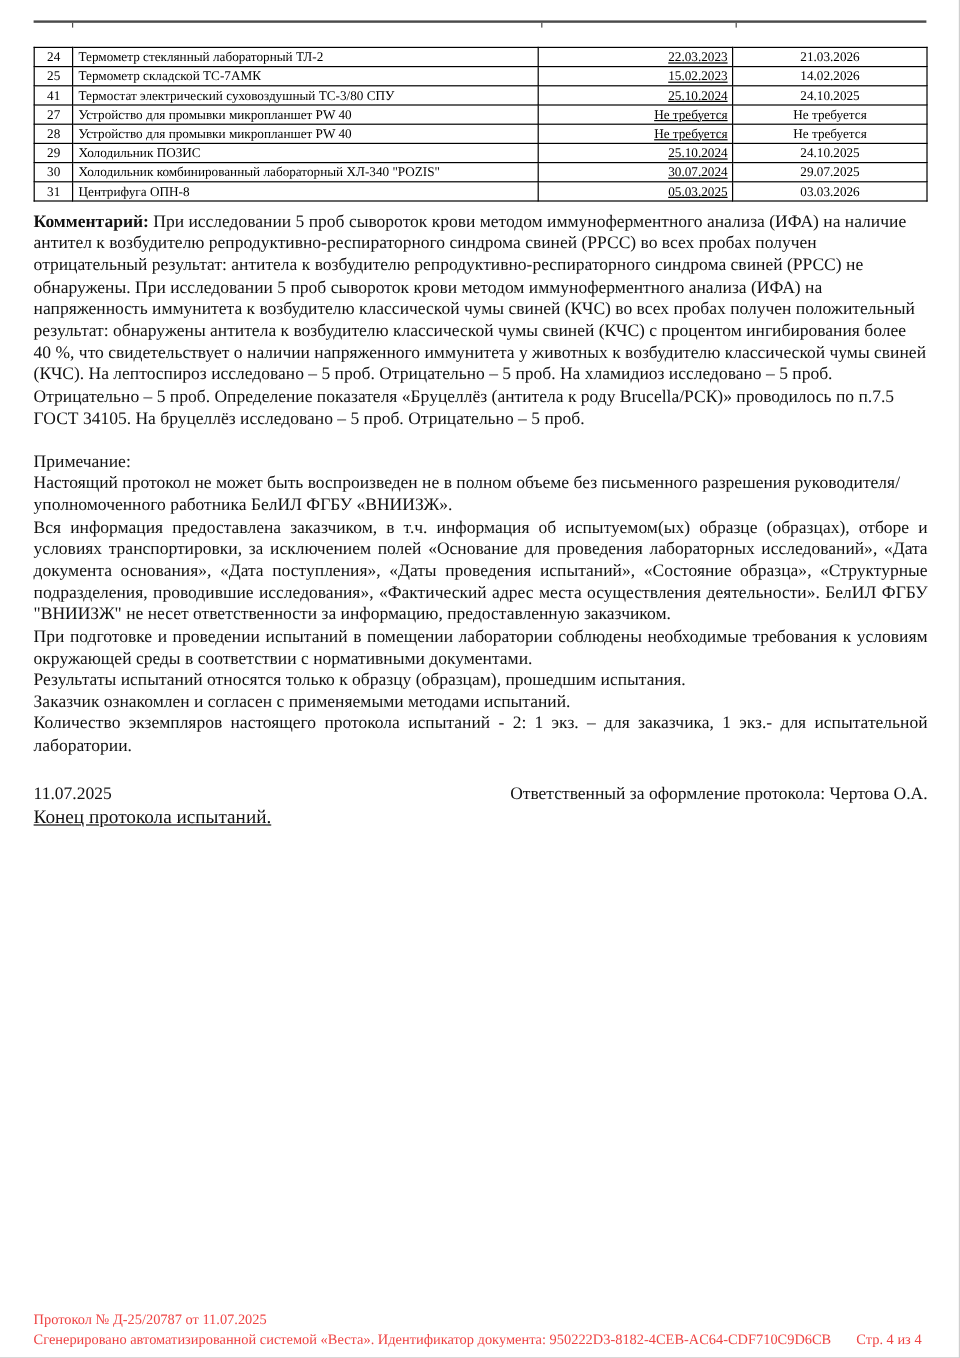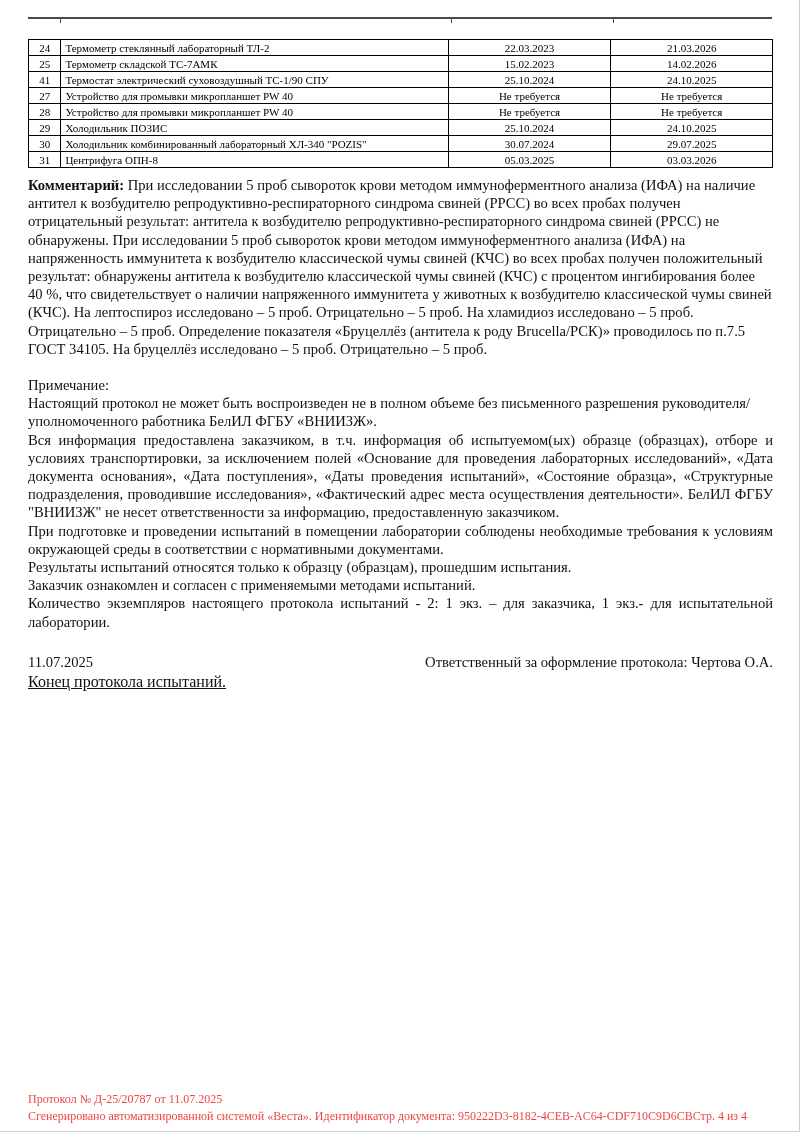--- a/index.html
+++ b/index.html
@@ -31,34 +31,34 @@
   }
   table.equipment td {
     border: 1px solid #000;
     height: 15px;
     padding: 0 4px;
     white-space: nowrap;
     overflow: hidden;
   }
   td.c-num   { width: 24px; text-align: center; }
   td.c-name  { width: 382px; text-align: left; }
-  td.c-date1 { width: 158px; text-align: center; }
+  td.c-date1 { width: 158px; text-align: right; text-decoration: underline; }
   td.c-date2 { width: 157px; text-align: center; }
 
   .bodytext { position: absolute; top: 176px; left: 0; width: 745px; font-size: 14.6px; line-height: 18.2px; }
   .bodytext p { margin: 0; }
   .just { text-align: justify; }
   .note-label { margin-top: 18px !important; }
   .comment-block { margin-bottom: 0; }
 
   .sign-row { display: flex; justify-content: space-between; margin-top: 22px; }
   .end-line { font-size: 16px; margin-top: 2px !important; text-decoration: underline; }
 
   .footer { position: absolute; left: 28px; right: 27px; bottom: 6px; font-size: 12px; line-height: 17px; color: #ef4444; }
-  .footer-row2 { display: flex; justify-content: flex-start; }
+  .footer-row2 { display: flex; justify-content: space-between; }
   .footer-page { padding-right: 4px; }
 </style>
 </head>
 <body>
 
 <div class="page">
   <div class="content">
 
     <div class="prev-table-rule">
       <span class="tick tick-1"></span>
@@ -75,21 +75,21 @@
           <td class="c-date2">21.03.2026</td>
         </tr>
         <tr>
           <td class="c-num">25</td>
           <td class="c-name">Термометр складской ТС-7АМК</td>
           <td class="c-date1">15.02.2023</td>
           <td class="c-date2">14.02.2026</td>
         </tr>
         <tr>
           <td class="c-num">41</td>
-          <td class="c-name">Термостат электрический суховоздушный ТС-1/90 СПУ</td>
+          <td class="c-name">Термостат электрический суховоздушный ТС-3/80 СПУ</td>
           <td class="c-date1">25.10.2024</td>
           <td class="c-date2">24.10.2025</td>
         </tr>
         <tr>
           <td class="c-num">27</td>
           <td class="c-name">Устройство для промывки микропланшет PW 40</td>
           <td class="c-date1">Не требуется</td>
           <td class="c-date2">Не требуется</td>
         </tr>
         <tr>

